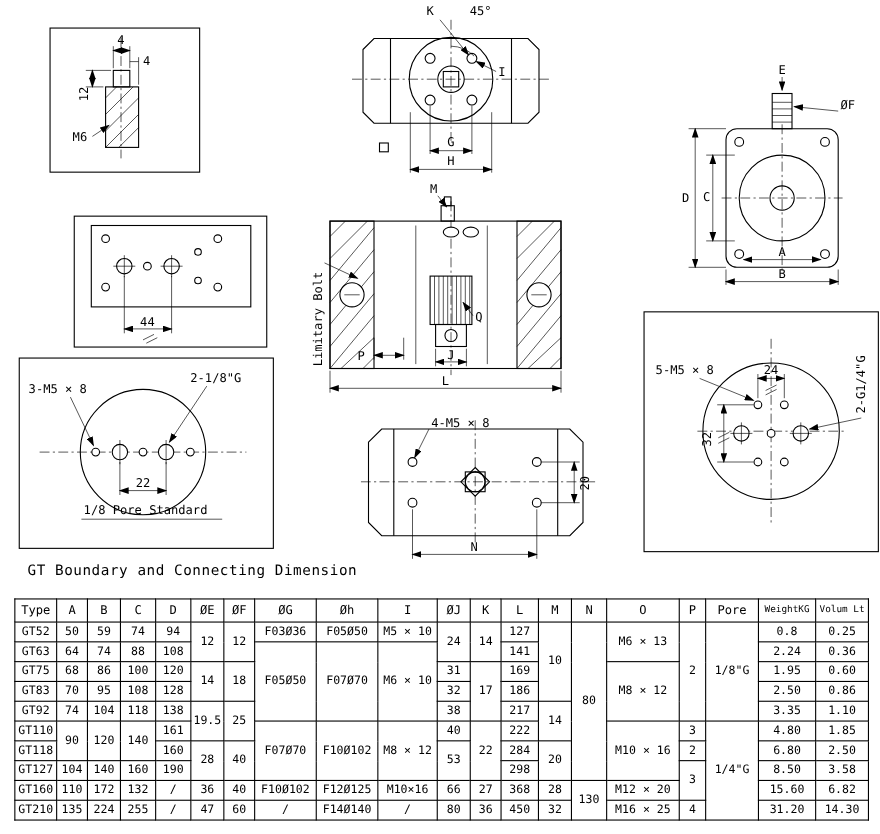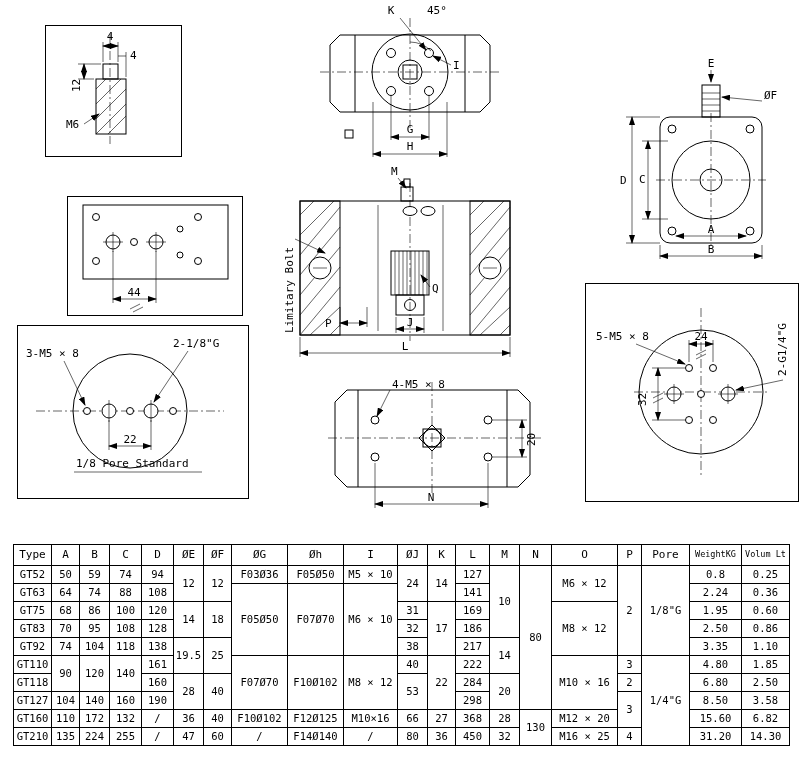--- a/index.html
+++ b/index.html
@@ -259,20 +259,21 @@
       <line class="h" x1="72" y1="84" x2="72" y2="136" marker-start="url(#arr)" marker-end="url(#arr)"></line>
       <text transform="translate(60,122) rotate(-90)">32</text>
       <path class="h" d="M67,114 L77,109 M67,119 L77,114"></path>
       <text x="10" y="56">5-M5 × 8</text>
       <line class="h" x1="50" y1="60" x2="99" y2="80" marker-end="url(#arr)"></line>
       <text transform="translate(200,92) rotate(-90)">2-G1/4"G</text>
       <line class="h" x1="197" y1="96" x2="150" y2="106" marker-end="url(#arr)"></line>
     </svg>
   </div>
 
+  <div class="cap">GT Boundary and Connecting Dimension</div>
 
   <div class="tblwrap">
     <table id="dim-table">
         <colgroup>
           <col style="width: 38px;">
           <col style="width: 28px;">
           <col style="width: 30px;">
           <col style="width: 32px;">
           <col style="width: 32px;">
           <col style="width: 30px;">
@@ -325,21 +326,21 @@
             <td rowspan="2">12</td>
             <td rowspan="2">12</td>
             <td>F03Ø36</td>
             <td>F05Ø50</td>
             <td>M5 × 10</td>
             <td rowspan="2">24</td>
             <td rowspan="2">14</td>
             <td>127</td>
             <td rowspan="4">10</td>
             <td rowspan="8">80</td>
-            <td rowspan="2">M6 × 12</td>
+            <td rowspan="2">M6 × 13</td>
             <td rowspan="5">2</td>
             <td rowspan="5">1/8"G</td>
             <td>0.8</td>
             <td>0.25</td>
           </tr>
           <tr>
             <td>GT63</td>
             <td>64</td>
             <td>74</td>
             <td>88</td>

